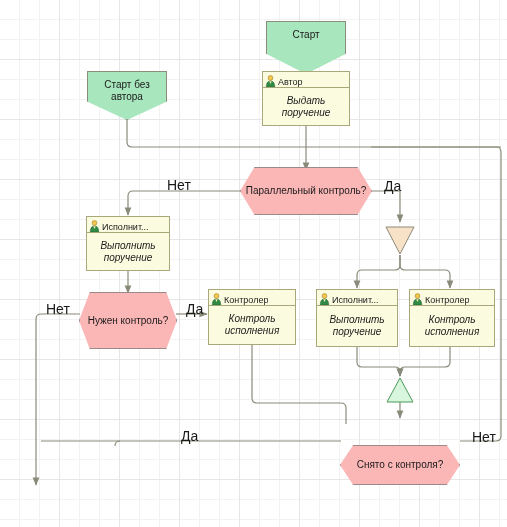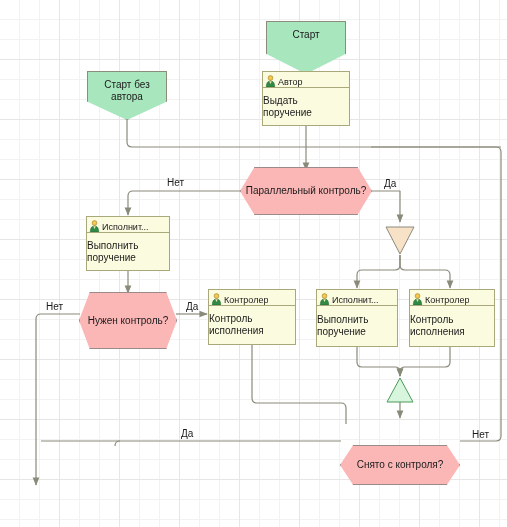--- a/index.html
+++ b/index.html
@@ -80,30 +80,30 @@
     font-size:9px; color:#1a1a1a; white-space:nowrap;
     margin-left:2px; overflow:hidden;
   }
   .task .body {
     flex:1 1 auto;
     display:flex; align-items:center; justify-content:center;
     background-image:radial-gradient(#f0f0c0 0.6px, transparent 0.6px);
     background-size:4px 4px;
   }
   .task .body .lbl {
-    font-size:10px; color:#1a1a1a; text-align:left; line-height:12px;
+    font-size:10px; color:#1a1a1a; text-align:center; line-height:12px;font-style:italic;
   }
   .person-icon { width:11px; height:12px; display:block; }
 
   
   .fork-gw, .join-gw { position:absolute; }
 
   
   .elabel {
-    position:absolute; font-size:10px; color:#1a1a1a;
+    position:absolute; font-size:14px; color:#1a1a1a;
     background:transparent; white-space:nowrap;
   }
 </style>
 </head>
 <body>
 
 <div id="canvas">
 
   <svg id="edges" viewBox="0 0 507 527" width="507" height="527">
     <defs>

